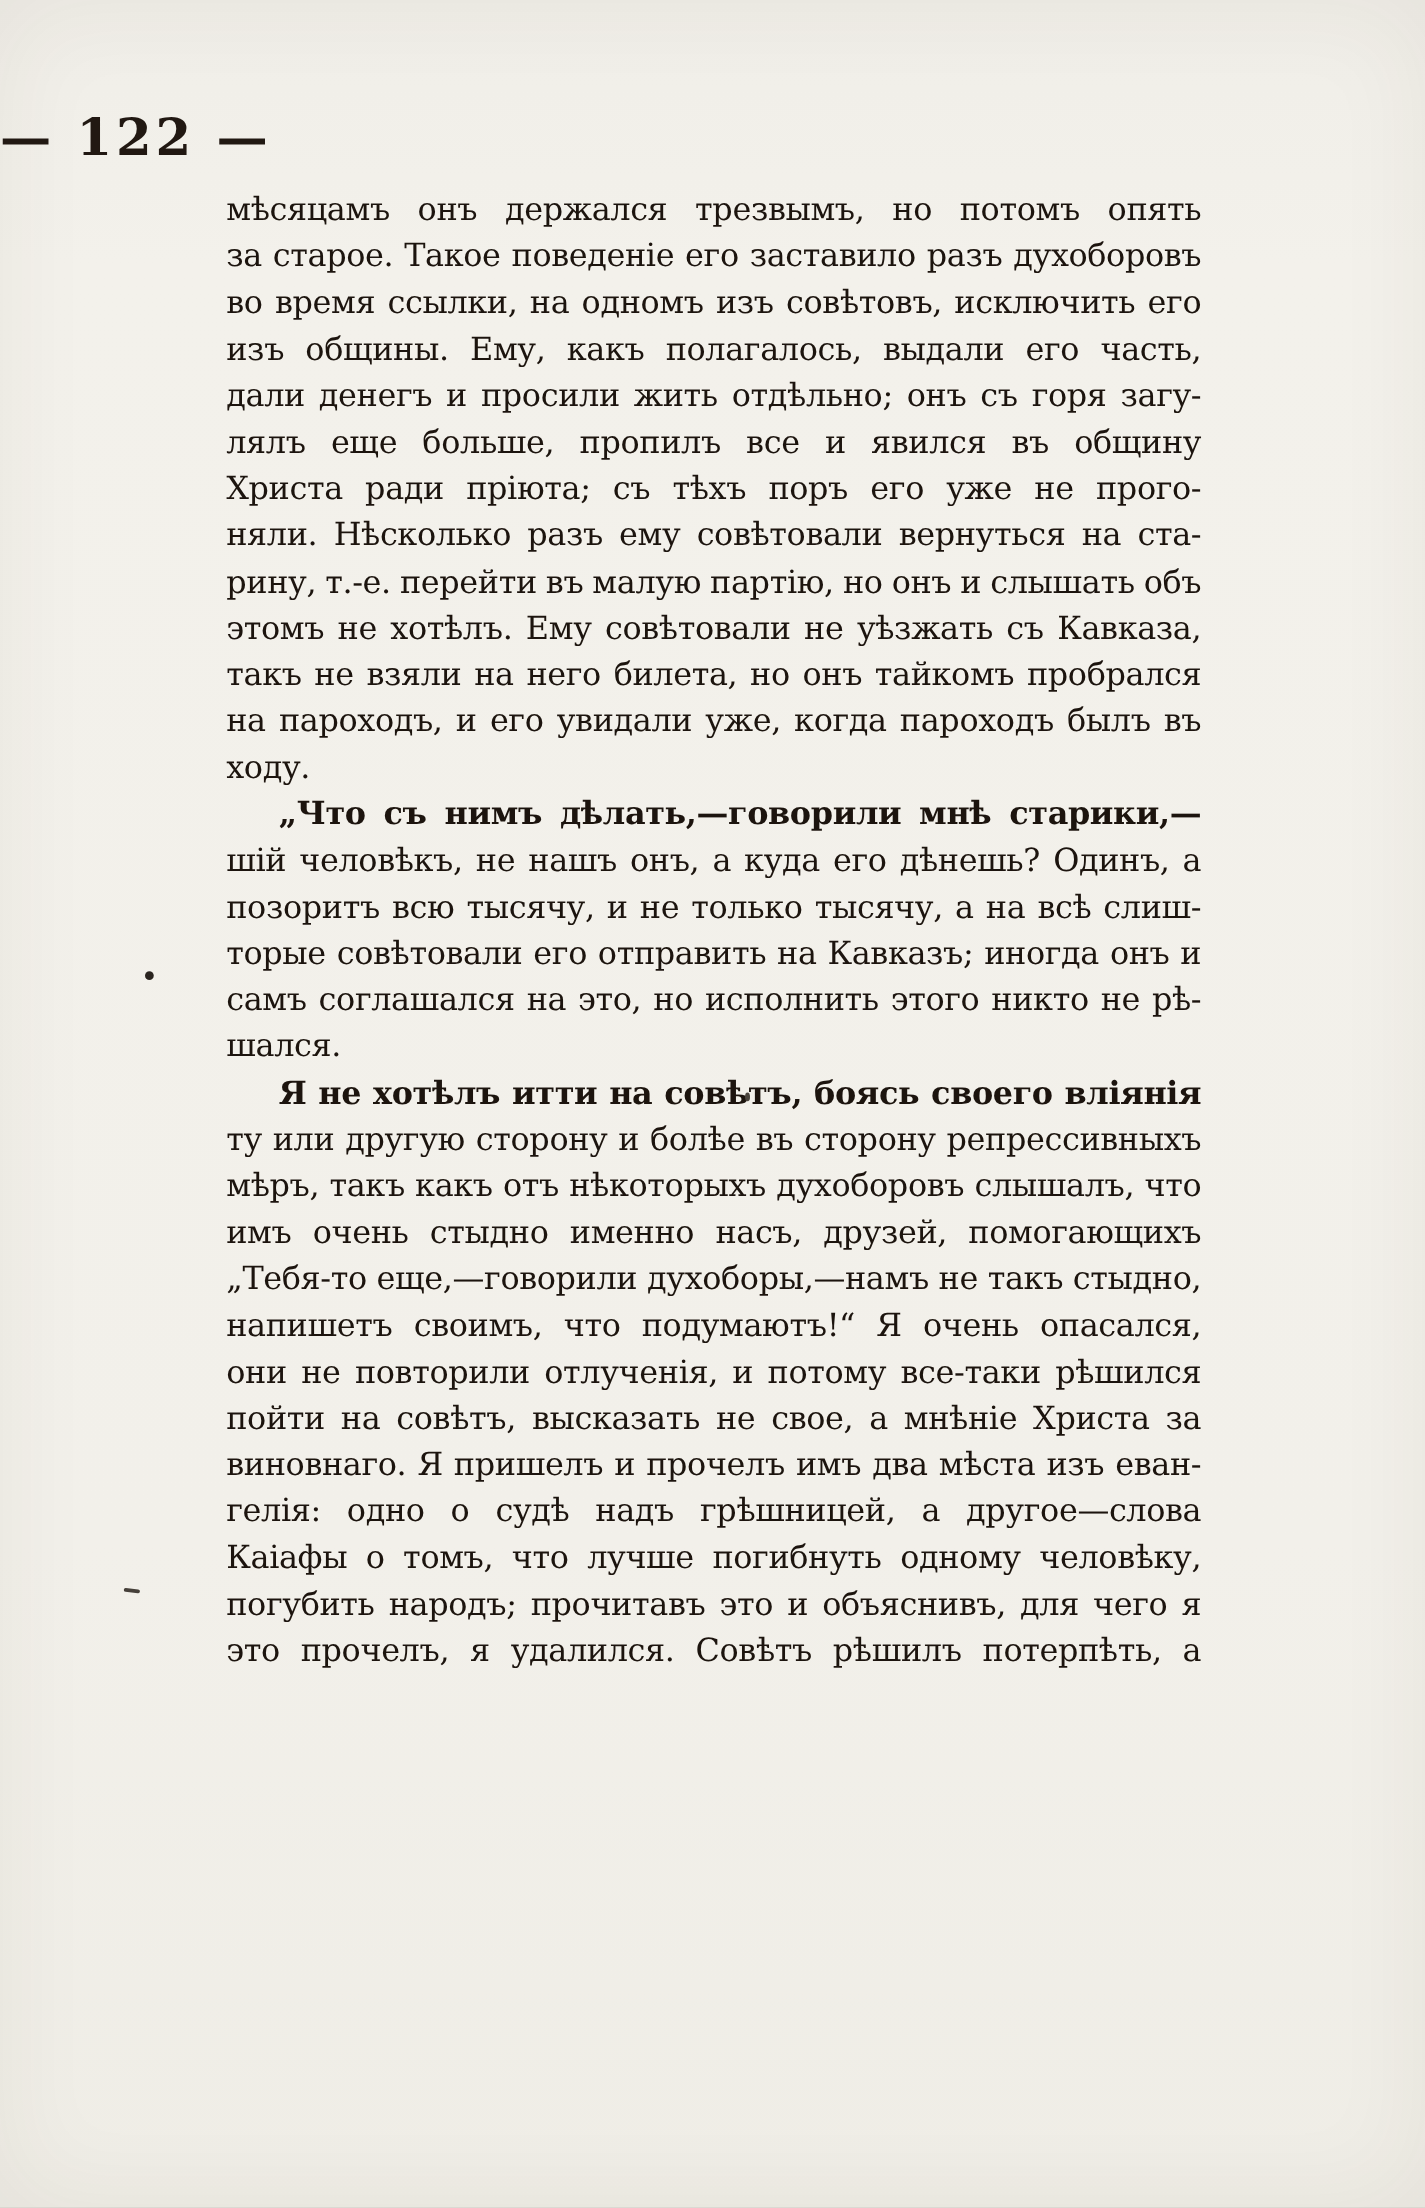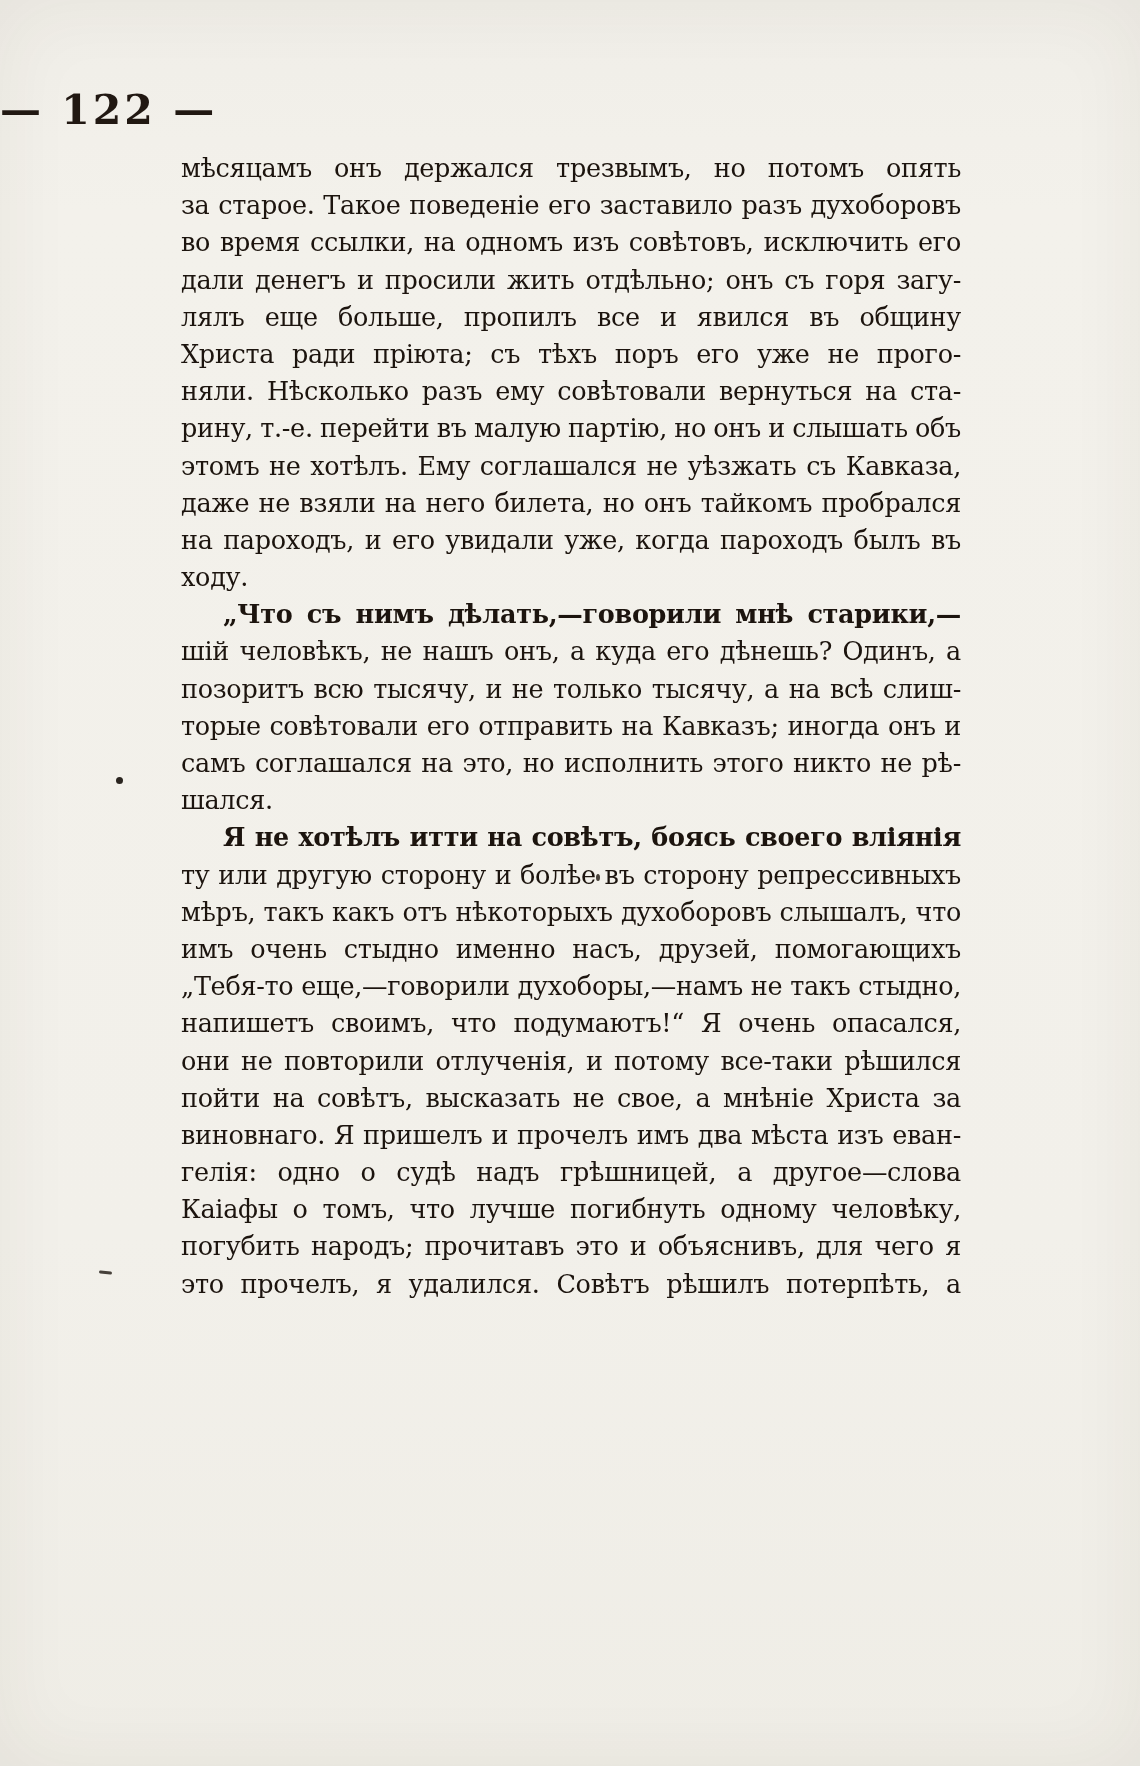--- a/index.html
+++ b/index.html
@@ -83,27 +83,28 @@
 <body>
 
 <div class="page">
 
   <div class="page-number">— 122 —</div>
 
   <div class="text-block">
     <div class="line">мѣсяцамъ онъ держался трезвымъ, но потомъ опять брался</div>
     <div class="line">за старое. Такое поведеніе его заставило разъ духоборовъ</div>
     <div class="line">во время ссылки, на одномъ изъ совѣтовъ, исключить его</div>
+    <div class="line">изъ общины. Ему, какъ полагалось, выдали его часть,</div>
     <div class="line">дали денегъ и просили жить отдѣльно; онъ съ горя загу-</div>
     <div class="line">лялъ еще больше, пропилъ все и явился въ общину просить</div>
     <div class="line">Христа ради пріюта; съ тѣхъ поръ его уже не прого-</div>
     <div class="line">няли. Нѣсколько разъ ему совѣтовали вернуться на ста-</div>
     <div class="line">рину, т.-е. перейти въ малую партію, но онъ и слышать объ</div>
-    <div class="line">этомъ не хотѣлъ. Ему соглашался не уѣзжать съ Кавказа,</div>
-    <div class="line">даже не взяли на него билета, но онъ тайкомъ пробрался</div>
+    <div class="line">этомъ не хотѣлъ. Ему совѣтовали не уѣзжать съ Кавказа,</div>
+    <div class="line">такъ не взяли на него билета, но онъ тайкомъ пробрался</div>
     <div class="line">на пароходъ, и его увидали уже, когда пароходъ былъ въ</div>
     <div class="line par-end">ходу.</div>
     <div class="line par-start">„Что съ нимъ дѣлать,—говорили мнѣ старики,—погиб-</div>
     <div class="line">шій человѣкъ, не нашъ онъ, а куда его дѣнешь? Одинъ, а</div>
     <div class="line">позоритъ всю тысячу, и не только тысячу, а на всѣ слиш-</div>
     <div class="line">торые совѣтовали его отправить на Кавказъ; иногда онъ и</div>
     <div class="line">самъ соглашался на это, но исполнить этого никто не рѣ-</div>
     <div class="line par-end">шался.</div>
     <div class="line par-start">Я не хотѣлъ итти на совѣтъ, боясь своего вліянія въ</div>
     <div class="line">ту или другую сторону и болѣе въ сторону репрессивныхъ</div>

